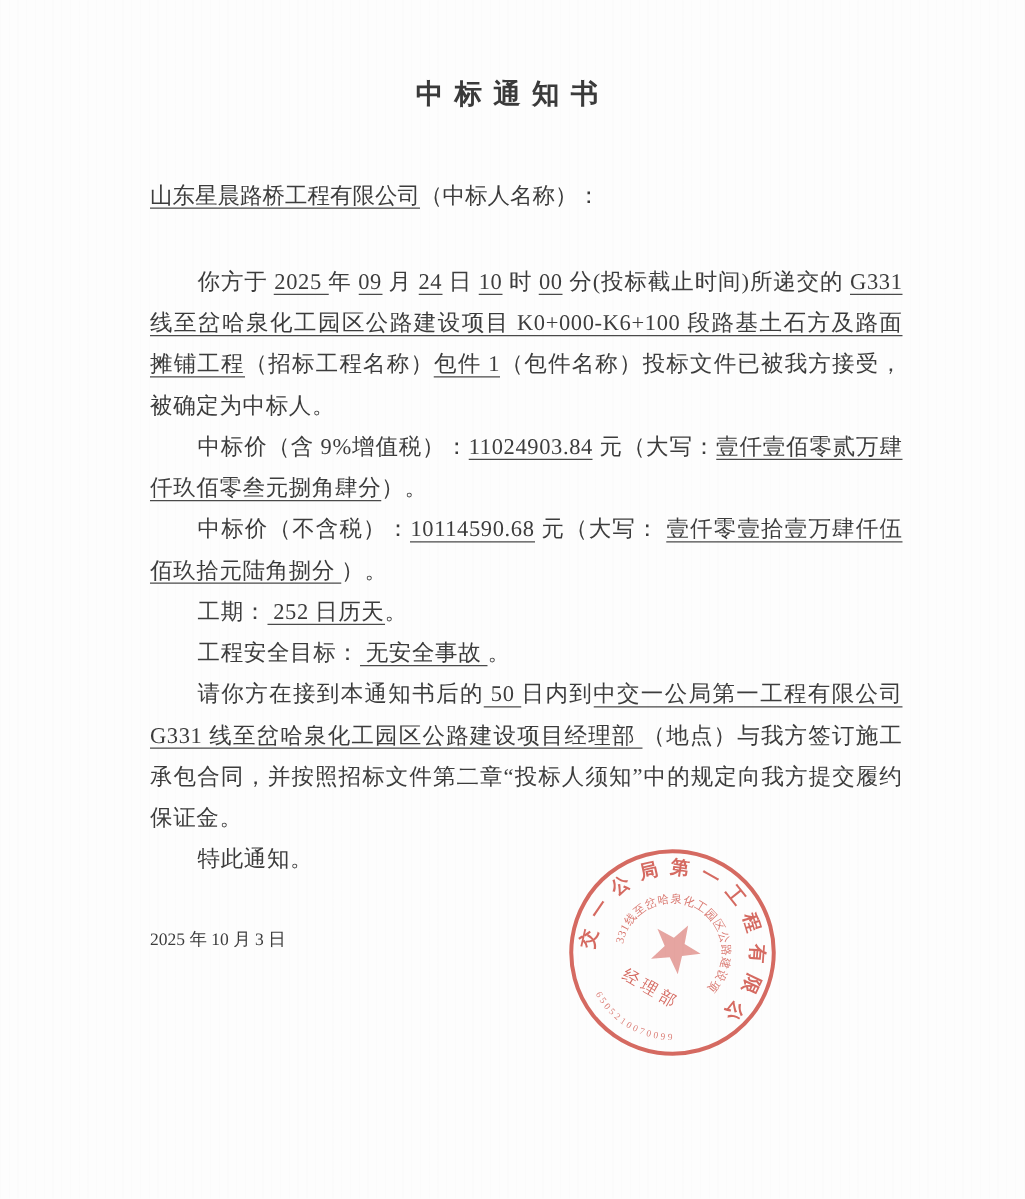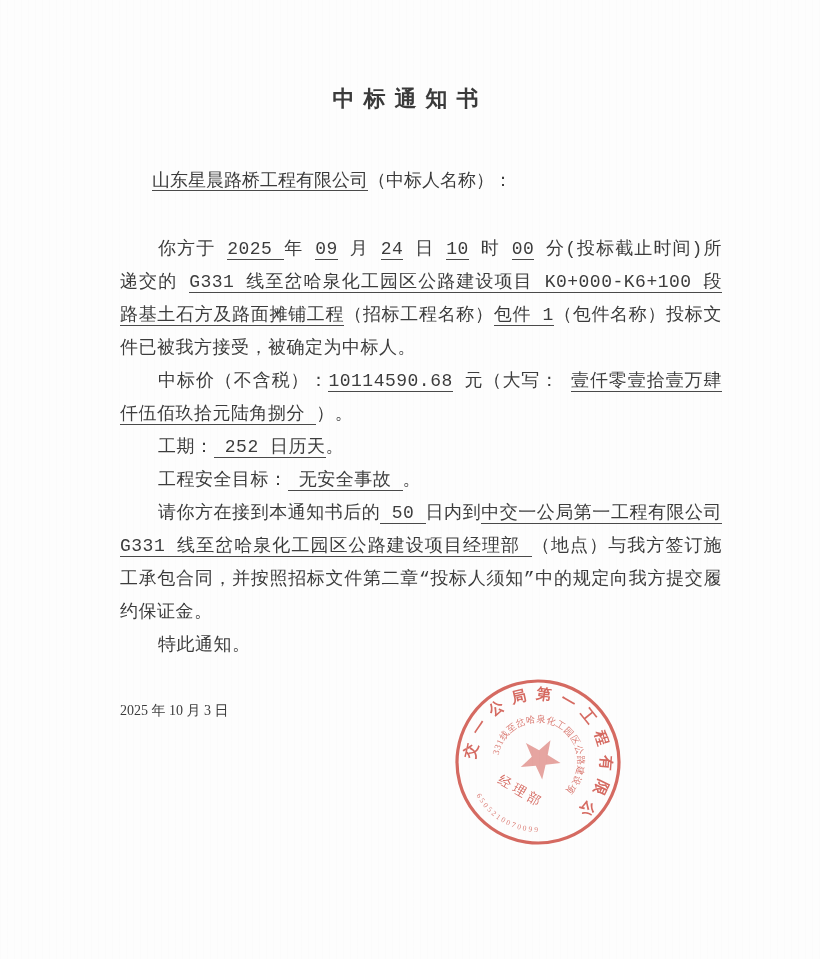--- a/index.html
+++ b/index.html
@@ -9,38 +9,38 @@
     font-family:"Liberation Serif","DejaVu Serif",serif;
     color:#3c3c3c;
   }
   .page {
     position:relative; width:820px; height:959px; overflow:hidden;
     background:
       repeating-linear-gradient(90deg, rgba(0,0,0,0.008) 0 1px, transparent 1px 7px),
       #fdfdfd;
   }
   .title {
-    margin:0; padding-top:84px;
+    margin:0; padding-top:60px;
     text-align:center;
     font-size:22px; font-weight:600; letter-spacing:9px;
     color:#3a3a3a;
   }
   .content { padding:0 98px 0 120px; }
   .addressee {
     margin-top:50px;
-    font-size:18px; line-height:33px;margin-left:32px;
+    font-size:18px; line-height:33px;
   }
   .body-block { margin-top:36px; }
   .para {
     margin:0;
     font-size:18px; line-height:33px;
     text-align:justify;
     letter-spacing:0.5px;
   }
-  .para.indent { text-indent:38px;font-family:Liberation Mono, monospace; }
+  .para.indent { text-indent:38px; }
   .u { border-bottom:1.5px solid #4a4a4a; }
   .signature {
     margin-top:40px;
     text-align:right;
     font-size:18px; line-height:35px;
     padding-right:12px;
   }
   .dateline {
     margin-top:32px;
     padding-right:108px;
@@ -61,20 +61,21 @@
 <div class="page">
 
   <h1 class="title">中标通知书</h1>
 
   <div class="content">
 
     <div class="addressee"><span class="u"> 山东星晨路桥工程有限公司</span><span>（中标人名称）：</span></div>
 
     <div class="body-block">
         <p class="para indent"><span>你方于 </span><span class="u">2025 </span><span>年 </span><span class="u">09</span><span> 月 </span><span class="u">24</span><span> 日 </span><span class="u">10</span><span> 时 </span><span class="u">00</span><span> 分(投标截止时间)所递交的 </span><span class="u">G331 线至岔哈泉化工园区公路建设项目 K0+000-K6+100 段路基土石方及路面摊铺工程</span><span>（招标工程名称）</span><span class="u">包件 1</span><span>（包件名称）投标文件已被我方接受，被确定为中标人。</span></p>
+        <p class="para indent"><span>中标价（含 9%增值税）：</span><span class="u">11024903.84</span><span> 元（大写：</span><span class="u">壹仟壹佰零贰万肆仟玖佰零叁元捌角肆分</span><span>）。</span></p>
         <p class="para indent"><span>中标价（不含税）：</span><span class="u">10114590.68</span><span> 元（大写： </span><span class="u">壹仟零壹拾壹万肆仟伍佰玖拾元陆角捌分 </span><span>）。</span></p>
         <p class="para indent"><span>工期：</span><span class="u"> 252 日历天</span><span>。</span></p>
         <p class="para indent"><span>工程安全目标：</span><span class="u"> 无安全事故 </span><span>。</span></p>
         <p class="para indent"><span>请你方在接到本通知书后的</span><span class="u"> 50 </span><span>日内到</span><span class="u">中交一公局第一工程有限公司 G331 线至岔哈泉化工园区公路建设项目经理部 </span><span>（地点）与我方签订施工承包合同，并按照招标文件第二章“投标人须知”中的规定向我方提交履约保证金。</span></p>
         <p class="para indent"><span>特此通知。</span></p>
       </div>
 
 
     <div class="dateline">2025 年 10 月 3 日</div>
 

